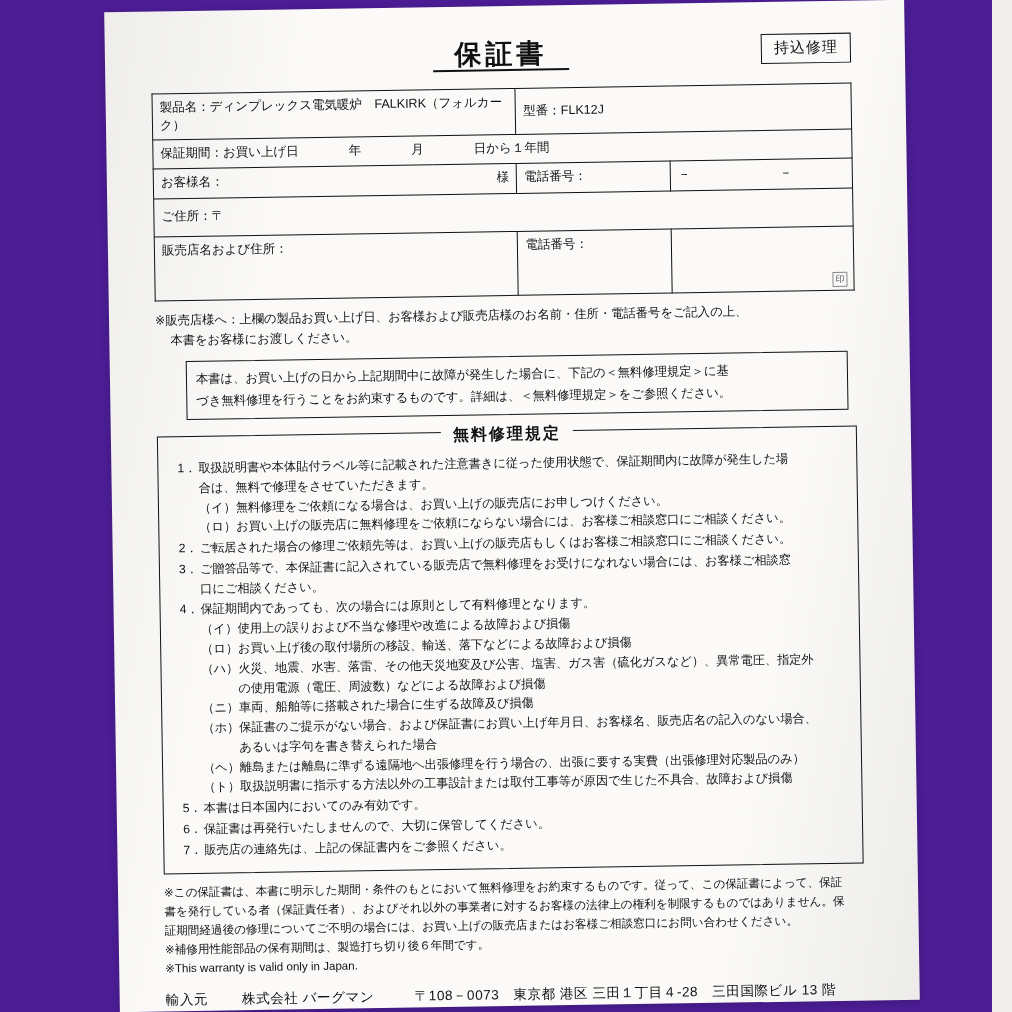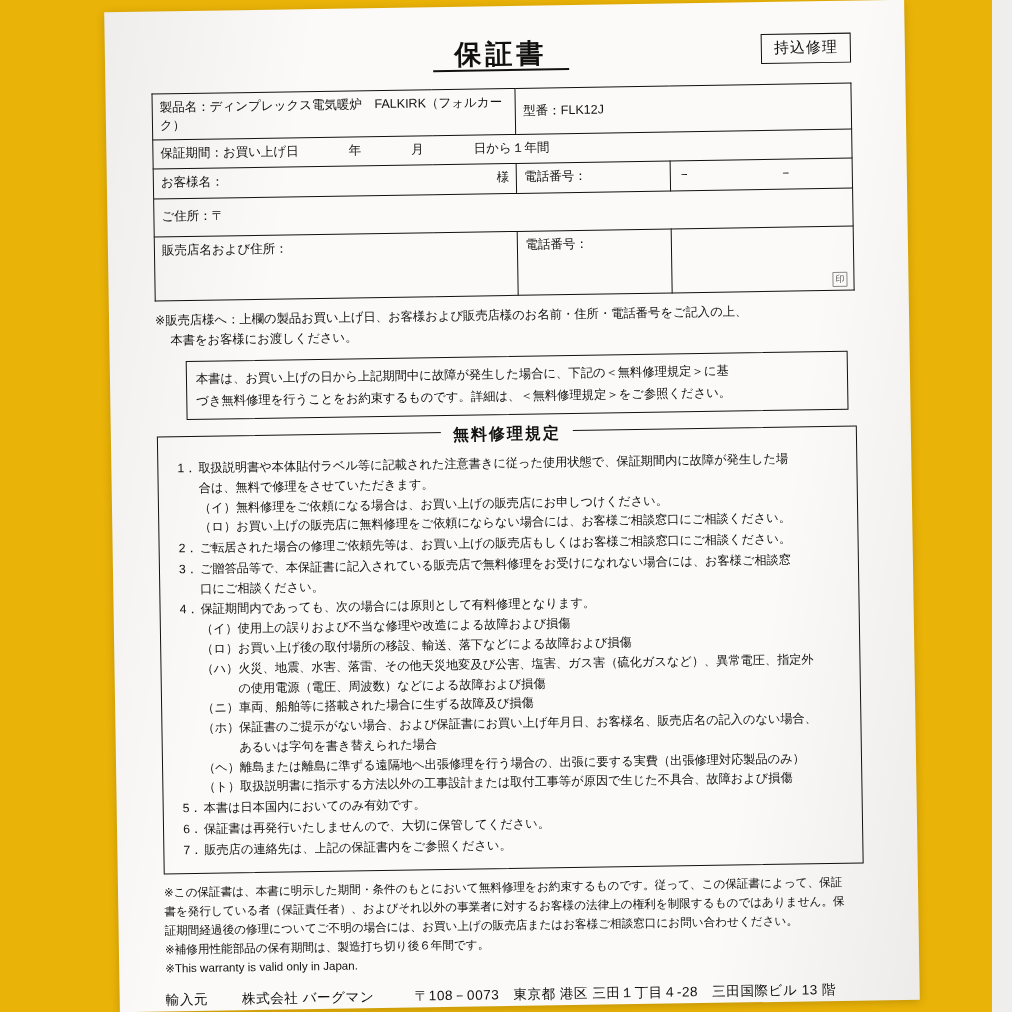--- a/index.html
+++ b/index.html
@@ -6,21 +6,21 @@
   body{
     width:1012px;height:1012px;
     background:#f0eeec;
     font-family:"Liberation Sans","DejaVu Sans",sans-serif;
     overflow:hidden;
   }
   .page{
     position:absolute;
     left:0;top:0;
     width:992px;height:1012px;
-    background:#eab308;
+    background:#4c1d95;
   }
   
   .sheet{
     position:absolute;
     left:112px;top:6px;
     width:800px;height:1000px;
     background:#fbfaf8;
     transform:rotate(-0.9deg);
     box-shadow:0 2px 10px rgba(0,0,0,.18);
     color:#111;

